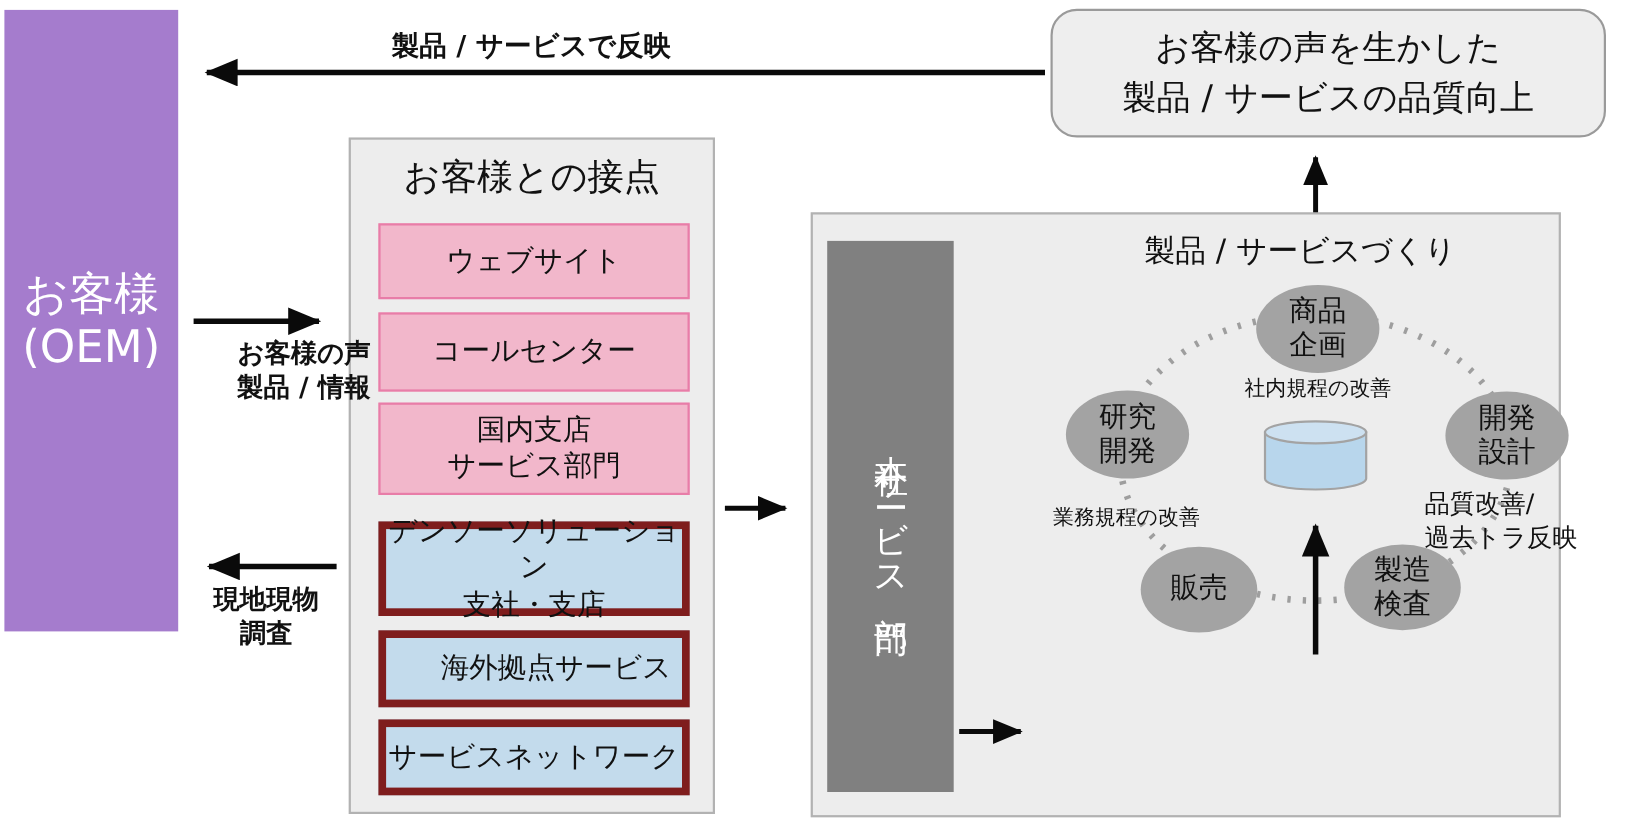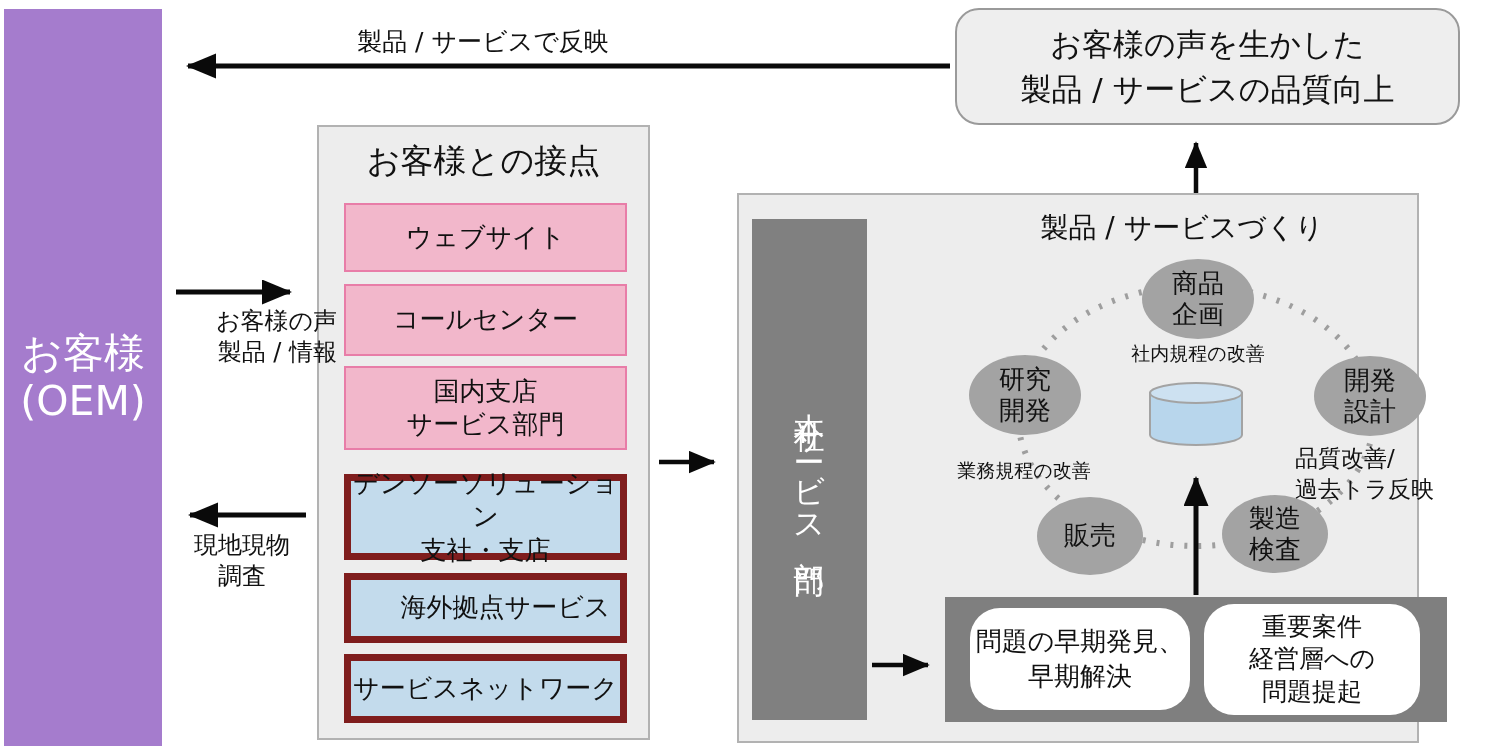--- a/index.html
+++ b/index.html
@@ -4,21 +4,21 @@
 <style>
   html,body{margin:0;padding:0;background:#fff;}
   #stage{
     position:relative;width:1500px;height:750px;background:#ffffff;
     font-family:"DejaVu Sans","Liberation Sans",sans-serif;
     color:#111;overflow:hidden;
   }
   .abs{position:absolute;}
   .pre{white-space:pre-line;}
   
-  #customer-bar{left:4px;top:9px;width:158px;height:737px;background:#a57ccd;
+  #customer-bar{left:4px;top:9px;width:158px;height:565px;background:#a57ccd;
     display:flex;align-items:center;justify-content:center;}
   #customer-bar .label{color:#fff;font-size:41px;line-height:1.15;text-align:center;white-space:pre-line;}
   
   .panel{background:#ededed;border:2px solid #b2b2b2;box-sizing:border-box;}
   
   #result-box{left:955px;top:8px;width:505px;height:117px;border-radius:24px;
     background:#eeeeee;border:2px solid #9a9a9a;box-sizing:border-box;
     display:flex;align-items:center;justify-content:center;text-align:center;
     font-size:31px;line-height:1.45;}
   
@@ -36,21 +36,21 @@
   #hq-bar .label{writing-mode:vertical-rl;color:#fff;font-size:31px;letter-spacing:7px;}
   .proc{border-radius:50%;background:#a3a3a3;display:flex;align-items:center;justify-content:center;
     text-align:center;font-size:26px;line-height:1.2;z-index:3;white-space:pre-line;}
   .hq-label{z-index:3;font-size:19px;line-height:1.35;white-space:pre-line;}
   #dark-box{left:206px;top:402px;width:502px;height:125px;background:#7f7f7f;z-index:3;}
   .white-pill{position:absolute;background:#fff;border-radius:30px;display:flex;align-items:center;
     justify-content:center;text-align:center;white-space:pre-line;}
   #pill-1{left:25px;top:11px;width:220px;height:102px;font-size:26px;line-height:1.35;}
   #pill-2{left:259px;top:7px;width:216px;height:111px;font-size:25px;line-height:1.3;}
   
-  .flow-label{z-index:3;font-size:24px;line-height:1.3;white-space:pre-line;}
+  .flow-label{z-index:3;font-size:24px;line-height:1.3;white-space:pre-line;font-weight:bold;}
   #label-top-flow{left:343px;top:26px;width:280px;text-align:center;font-size:25px;}
   #label-voice{left:177px;top:306px;width:160px;text-align:right;}
   #label-survey{left:172px;top:530px;width:140px;text-align:center;}
   
   #svg-arc{left:0;top:0;z-index:2;pointer-events:none;}
   #svg-arrows{left:0;top:0;z-index:6;pointer-events:none;}
 </style>
 </head>
 <body>
 
@@ -100,27 +100,20 @@
 設計</div>
     <div class="abs proc" style="left:298px;top:302px;width:106px;height:78px;">販売</div>
     <div class="abs proc" style="left:483px;top:300px;width:106px;height:78px;">製造
 検査</div>
 
     <div class="abs hq-label" style="left:359px;top:146px;width:200px;text-align:center;">社内規程の改善</div>
     <div class="abs hq-label" style="left:185px;top:263px;width:200px;text-align:center;">業務規程の改善</div>
     <div class="abs hq-label" style="left:556px;top:248px;width:170px;text-align:left;font-size:23px;">品質改善/
 過去トラ反映</div>
 
-    <div class="abs" id="dark-box">
-      <div class="white-pill" id="pill-1">問題の早期発見、
-早期解決</div>
-      <div class="white-pill" id="pill-2">重要案件
-経営層への
-問題提起</div>
-    </div>
   </div>
 
   <svg class="abs" id="svg-arc" width="1500" height="750" viewBox="0 0 1500 750">
     <ellipse cx="1196" cy="416" rx="178" ry="130" fill="none" stroke="#9e9e9e" stroke-width="6" stroke-dasharray="3 11"></ellipse>
     <g>
       <path d="M 1150 393 L 1150 435 A 46 10 0 0 0 1242 435 L 1242 393 Z" fill="#b8d6ec" stroke="#a3a3a3" stroke-width="2"></path>
       <ellipse cx="1196" cy="393" rx="46" ry="10" fill="#cde1f1" stroke="#a3a3a3" stroke-width="2"></ellipse>
     </g>
   </svg>
 

